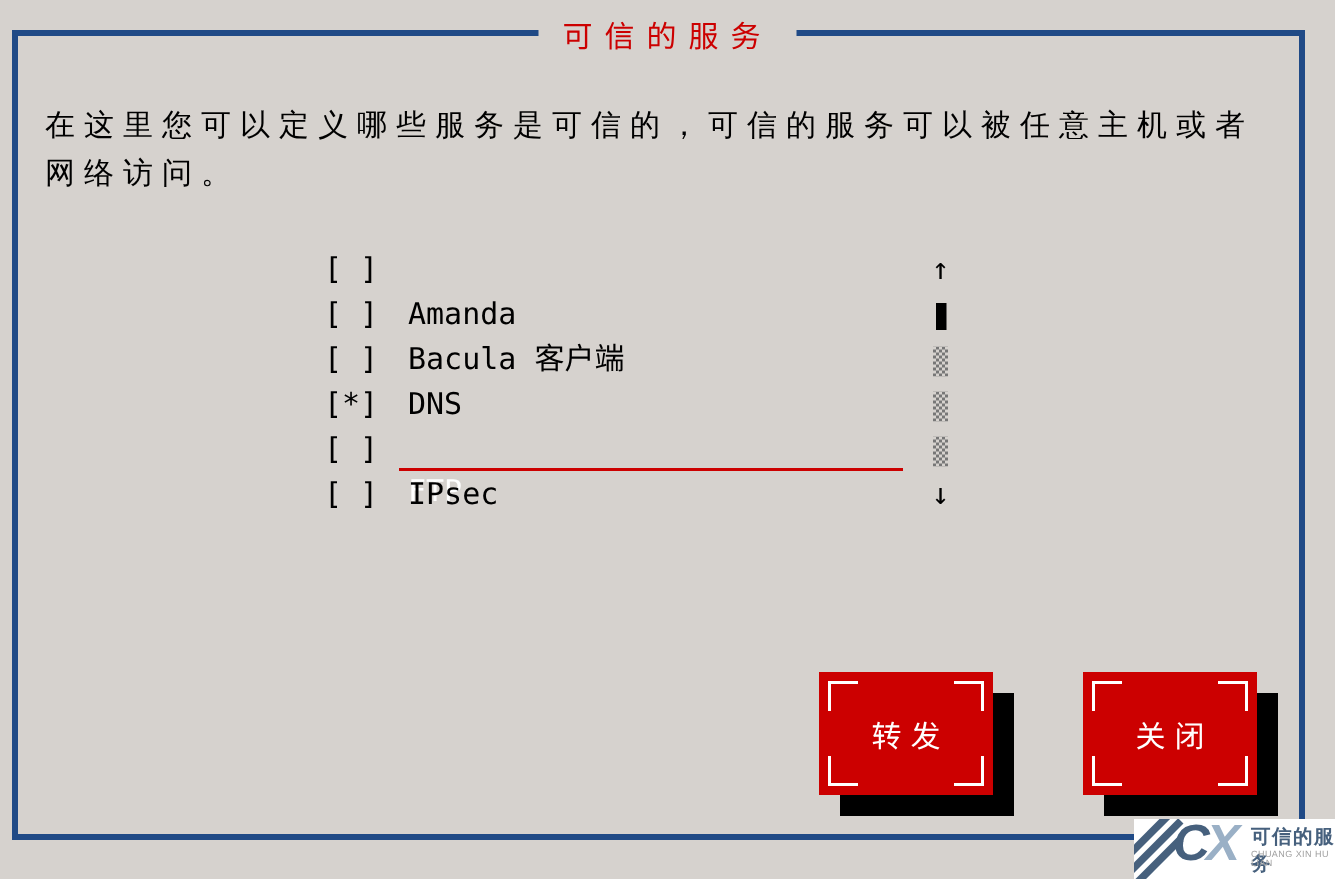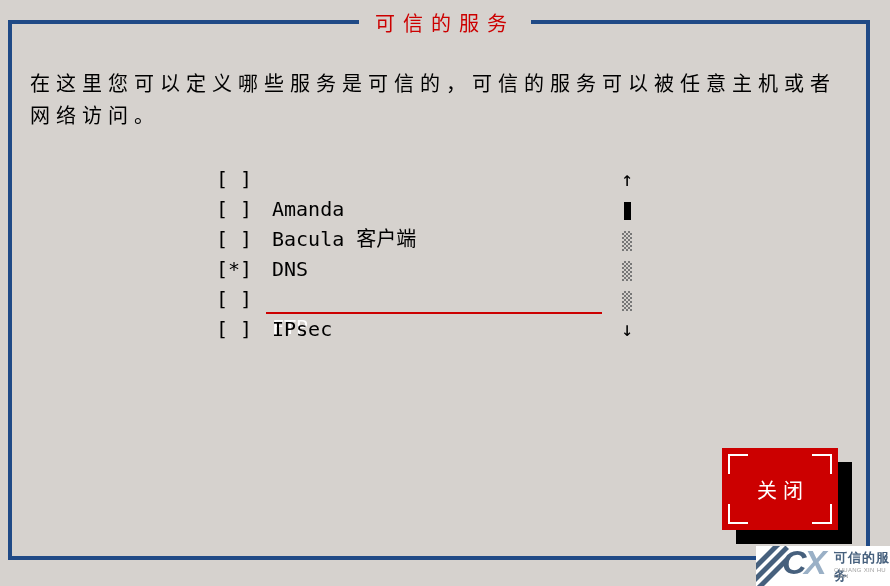--- a/index.html
+++ b/index.html
@@ -44,20 +44,21 @@
     white-space: nowrap;
   }
 
   .description {
     position: absolute;
     left: 30px;
     top: 68px;
     right: 44px;
     line-height: 32px;
     letter-spacing: 6px;
+    font-family: Liberation Serif, serif;
   }
 
   .list-wrap {
     position: absolute;
     left: 216px;
     top: 164px;
   }
 
   .list-row {
     height: 30px;
@@ -260,20 +261,27 @@
     <div class="sb-track sb-hatch"></div>
     <div class="sb-track sb-hatch"></div>
     <div class="sb-track sb-hatch"></div>
     <div class="arrow">↓</div>
   </div>
 
   <div class="button-row">
     <div class="tui-button-wrap">
       <div class="tui-button-shadow"></div>
       <div class="tui-button">
+        <span class="tui-button-label">转发</span>
+        <span class="tui-corners"><i></i></span>
+      </div>
+    </div>
+    <div class="tui-button-wrap">
+      <div class="tui-button-shadow"></div>
+      <div class="tui-button">
         <span class="tui-button-label">关闭</span>
         <span class="tui-corners"><i></i></span>
       </div>
     </div>
   </div>
 
   <div class="watermark">
     <div class="wm-stripe">
       <div style="left:-20px; top:8px;"></div>
       <div style="left:-20px; top:20px;"></div>

